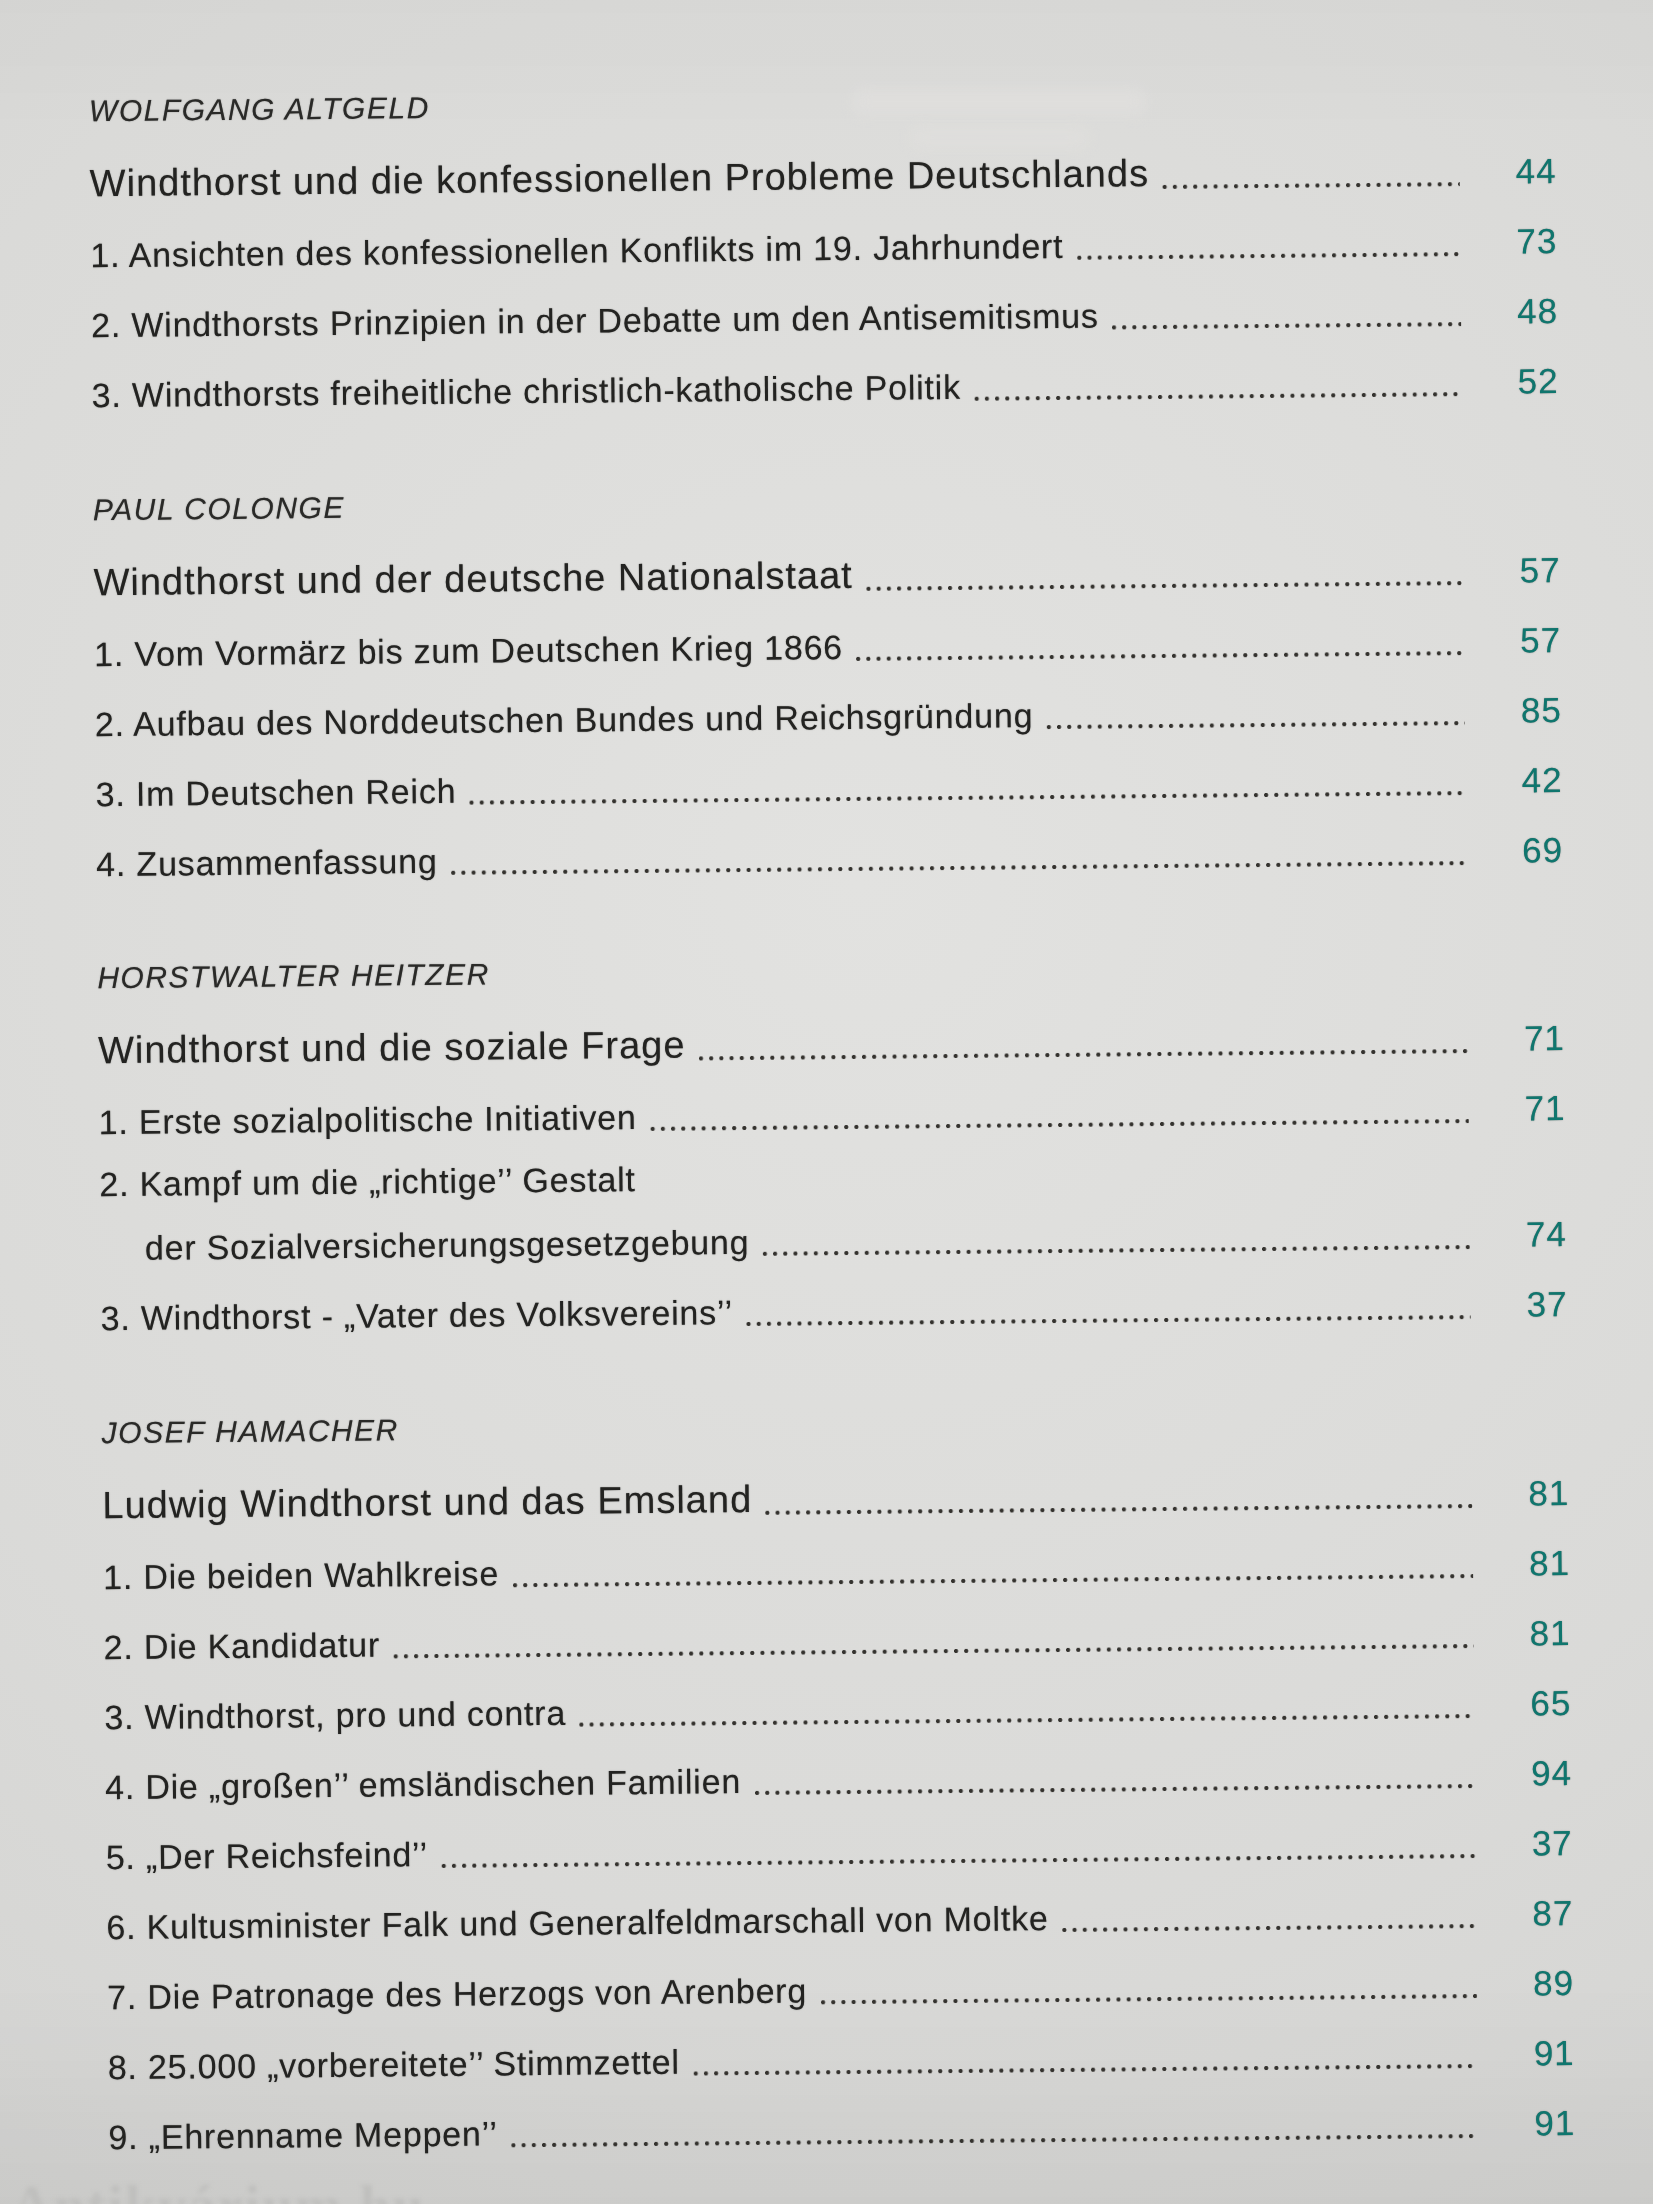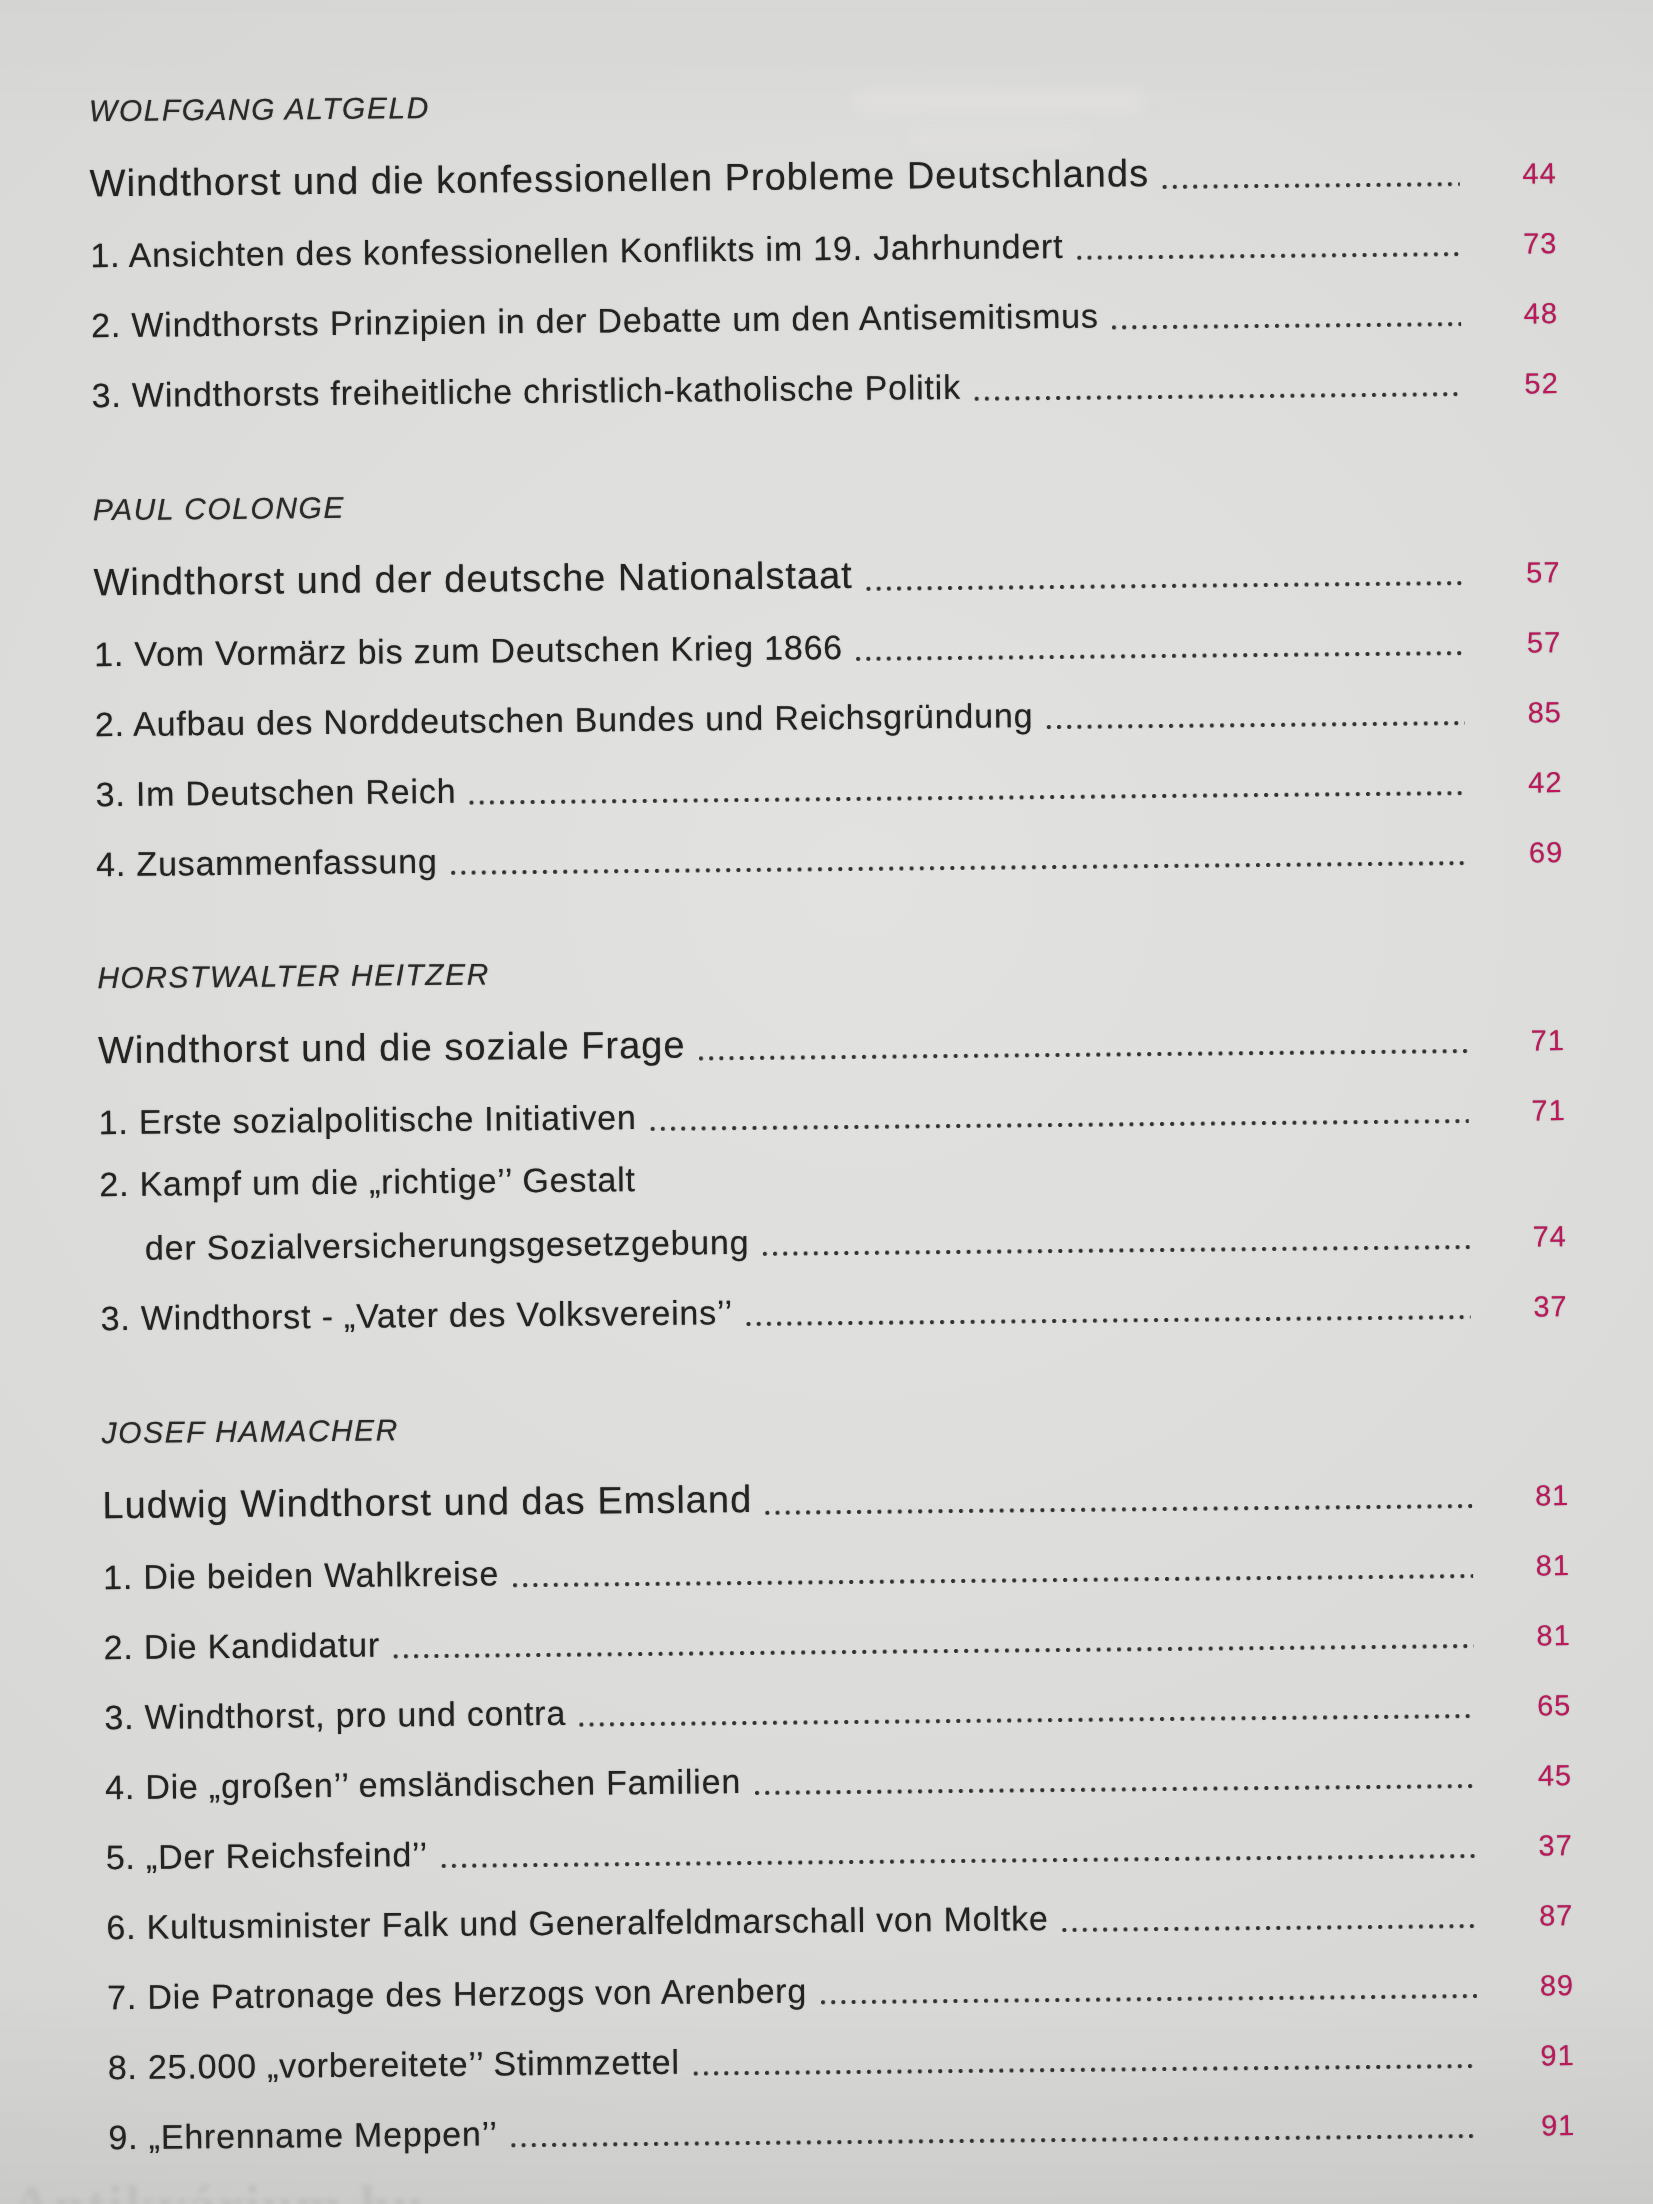--- a/index.html
+++ b/index.html
@@ -45,22 +45,22 @@
   .entry .dots {
     flex: 1 1 auto; height: 7.8px;
     margin: 0 13.6px 1px 11.6px;
     background-image: radial-gradient(circle at 3.9px 3.9px, #34322e 1.7px, rgba(52,50,46,0) 2.4px);
     background-size: 10.2px 7.8px;
     background-repeat: repeat-x;
     background-position: left bottom;
   }
   .entry .pagenum {
     flex: 0 0 83px; text-align: right;
-    font-size: 29px; line-height: 1;
-    letter-spacing: 1px; color: #be185d;
+    font-size: 35px; line-height: 1;
+    letter-spacing: 1px; color: #0f766e;
     text-shadow: 0 0 1.2px rgba(40,40,38,0.55);
   }
   .ghost {
     position: absolute;
     filter: blur(6.8px);
     background: #e0dfdd;
     border-radius: 7.8px;
     opacity: 0.85;
   }
   .watermark {
@@ -176,21 +176,21 @@
         <span class="pagenum">81</span>
       </div>
       <div class="entry">
         <span class="text">3. Windthorst, pro und contra</span>
         <span class="dots"></span>
         <span class="pagenum">65</span>
       </div>
       <div class="entry">
         <span class="text">4. Die „großen’’ emsländischen Familien</span>
         <span class="dots"></span>
-        <span class="pagenum">45</span>
+        <span class="pagenum">94</span>
       </div>
       <div class="entry">
         <span class="text">5. „Der Reichsfeind’’</span>
         <span class="dots"></span>
         <span class="pagenum">37</span>
       </div>
       <div class="entry">
         <span class="text">6. Kultusminister Falk und Generalfeldmarschall von Moltke</span>
         <span class="dots"></span>
         <span class="pagenum">87</span>

